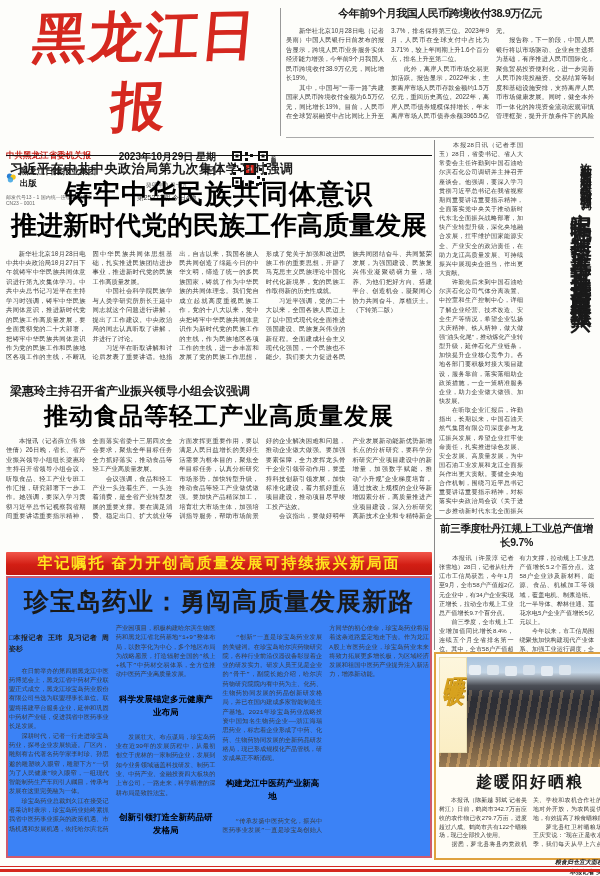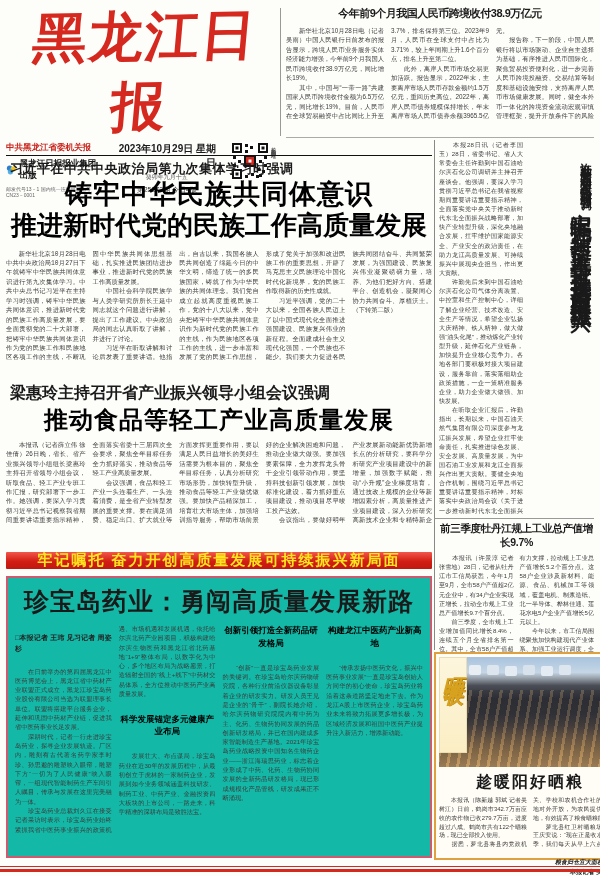--- a/index.html
+++ b/index.html
@@ -13,38 +13,38 @@
   .body-text {
     white-space:pre-line; font-size:6.3px; line-height:1.5; color:#3b3b3b;
     text-align:justify; column-fill:auto; overflow:hidden;
   }
   
   #masthead-title {
     font-size:54px; font-weight:900; color:#d5281f; letter-spacing:2px;
     transform:skewX(-6deg) rotate(-1deg); text-align:center; line-height:1.3;
     font-family:"Liberation Serif", serif;
   }
-  .mast-info { display:flex; gap:15px; }
+  .mast-info { display:flex; gap:15px; margin-top:8px; }
   .mast-org { color:#c8251c; font-weight:700; font-size:8.5px; }
   .mast-pub-row { display:flex; align-items:center; gap:3px; margin-top:4px; }
   .mast-pub { font-weight:700; font-size:8.5px; }
   .mast-postal { font-size:5px; color:#666; margin-top:4px; }
   .mast-date { font-size:10px; font-weight:700;text-align:right; }
   .mast-lunar { font-size:6px; color:#555; text-align:center; margin-top:3px; }
   .mast-issue { font-size:7px; color:#333; text-align:center; margin-top:3px; }
   .qr-wrap { display:flex; gap:2px; }
   .qr-label { writing-mode:vertical-rl; font-size:5.5px; color:#444; letter-spacing:1px; }
   .vdiv { border-left:1px solid #999; }
   
   #tr-headline { font-size:11px; font-weight:900; letter-spacing:-0.5px; text-align:center; }
   #tr-body { column-count:3; column-gap:7px; height:98px; margin-top:5px; }
   
   #lead { border-top:1.5px solid #111; }
   .kicker { font-size:13px; font-weight:700; margin:4px 0 2px 4px; letter-spacing:0.5px; }
-  .kicker-sm { font-size:16px; font-weight:700; margin:3px 0 2px 4px; }
+  .kicker-sm { font-size:12px; font-weight:700; margin:3px 0 2px 4px; }
   .big-h { text-align:center; font-weight:900; letter-spacing:1px; color:#000; }
   #lead-h1 { font-size:27px; line-height:1.2; }
   #lead-h2 { font-size:26px; line-height:1.2; letter-spacing:0; }
   #lead-body { column-count:5; column-gap:7px; height:116px; margin-top:6px; }
   
   #right-col { border-left:1px solid #888; padding-left:4px; }
   #right-body { width:84px; height:376px; }
   #right-vert {
     position:absolute; left:92px; top:14px; width:66px; height:356px;
     writing-mode:vertical-rl; display:flex; gap:4px;
@@ -58,21 +58,21 @@
   #mdj { border-left:1px solid #888; border-top:1px solid #999; padding:3px 0 0 4px; }
   #mdj-headline { font-size:10.5px; font-weight:900; text-align:center; letter-spacing:-0.3px; }
   #mdj-body { column-count:2; column-gap:6px; height:112px; margin-top:3px; font-size:6.1px; }
   
   #banner {
     background:linear-gradient(180deg,#f2564a 0%,#d21e14 55%,#c01810 100%);
     display:flex; align-items:center; justify-content:center; border-radius:1px;
   }
   #banner-text { color:#ffe51e; font-size:15px; font-weight:900; letter-spacing:2px; }
   
-  #zbd-box { border:2px solid #cf5a6e; padding:4px 7px; background:#14b8a6; }
+  #zbd-box { border:2px solid #cf5a6e; padding:4px 1px; background:#3b82f6;font-family:Liberation Mono, monospace; }
   #zbd-headline { font-size:25px; font-weight:900; text-align:center; letter-spacing:1px; margin-top:3px; }
   #zbd-cols { column-count:4; column-gap:7px; height:218px; margin-top:6px; }
   .zbd-byline { font-size:7px; font-weight:700; color:#222; margin-bottom:3px; }
   .subhead { font-size:8.5px; font-weight:900; text-align:center; margin:5px 0 4px; color:#000; }
   
   #photo-box { border:2px solid #dfa13f; padding:3px; background:#fffdf6; }
   #photo-area { position:relative; height:110px; overflow:hidden; }
   #gold-strip {
     position:absolute; left:0; top:0; width:28px; height:96px; z-index:2;
     background:linear-gradient(180deg,#fdf6dd,#fbeec4); border:1px solid #eadfb2;
@@ -211,21 +211,21 @@
 　　会议指出，要做好明年产业发展新动能新优势新增长点的分析研究，要科学分析研究产业项目建设中的新增量，加强数字赋能，推动“小升规”企业梯度培育，通过技改上规模的企业等新增因素分析，高质量推进产业项目建设，深入分析研究高新技术企业和专精特新企业新增量，切实把转方式、调结构落到实处，以产业高质量发展助推龙江全面振兴。</div>
   </div>
 
   <div id="mdj" class="abs" style="left:434px;top:518px;width:160px;height:132px;">
     <div id="mdj-headline">前三季度牡丹江规上工业总产值增长9.7%</div>
     <div id="mdj-body" class="body-text">　　本报讯（许景淳 记者张雪地）28日，记者从牡丹江市工信局获悉，今年1月至9月，全市58户产值超2亿元企业中，有34户企业实现正增长，拉动全市规上工业总产值增长9.7个百分点。
 　　前三季度，全市规上工业增加值同比增长8.4%，连续五个月全省排名第一位。其中，全市58户产值超2亿元企业为工业增长提供有力支撑，拉动规上工业总产值增长5.2个百分点。这58户企业涉及新材料、能源、食品、机械加工等领域，覆盖电机、制浆造纸、北一半导体、桦林佳通、莲花水电5户企业产值增长5亿元以上。
 　　今年以来，市工信局围绕聚焦加快构建现代产业体系、加强工业运行调度，全力破解堵点问题，促进工业稳定增长，加快推进项目建设，积极推进投资千万元以上项目112个，已全部实现开复工，其中，百威啤酒上等生产线及纯生设备等29个项目竣工投产，坚持创新驱动战略，大力推进产业数字化发展，实施数字化改造升级，引导企业实施技术创新，推进工业绿色发展。</div>
   </div>
 
-  <div id="banner" class="abs" style="left:6px;top:552px;width:426px;height:17px;">
+  <div id="banner" class="abs" style="left:6px;top:552px;width:426px;height:23px;">
     <span id="banner-text">牢记嘱托 奋力开创高质量发展可持续振兴新局面</span>
   </div>
 
   <div id="zbd-box" class="abs" style="left:6px;top:576px;width:426px;height:282px;">
     <div id="zbd-headline">珍宝岛药业：勇闯高质量发展新路</div>
     <div id="zbd-cols" class="body-text" style="font-size:6.2px;">
       <div class="zbd-byline">□本报记者 王玮 见习记者 周姿杉</div>
       <div style="white-space:pre-line;">　　在日前举办的第四届黑龙江中医药博览会上，黑龙江省中药材产业联盟正式成立，黑龙江珍宝岛药业股份有限公司当选为联盟理事长单位。联盟将搭建平台服务企业，延伸和巩固中药材产业链，促进我省中医药事业长足发展。
 　　深耕时代，记者一行走进珍宝岛药业，探寻企业发展轨迹。厂区内，雕刻有古代著名药学家李时珍、孙思邈的雕塑映入眼帘，雕塑下方“一切为了人民健康”映入眼帘，一组现代智能制药生产车间引人瞩目，传承与发展在这里完美融为一体。
 　　珍宝岛药业总裁刘久江在接受记者采访时表示，珍宝岛药业始终紧抓我省中医药事业振兴的政策机遇、市场机遇和发展机遇，依托哈尔滨北药产业园项目，积极构建哈尔滨生物医药和黑龙江省北药基地“1+9”整体布局，以数字化为中心，多个地区布局为战略愿景，打造辐射全国的“线上+线下”中药材交易体系，全方位推动中医药产业高质量发展。</div>

